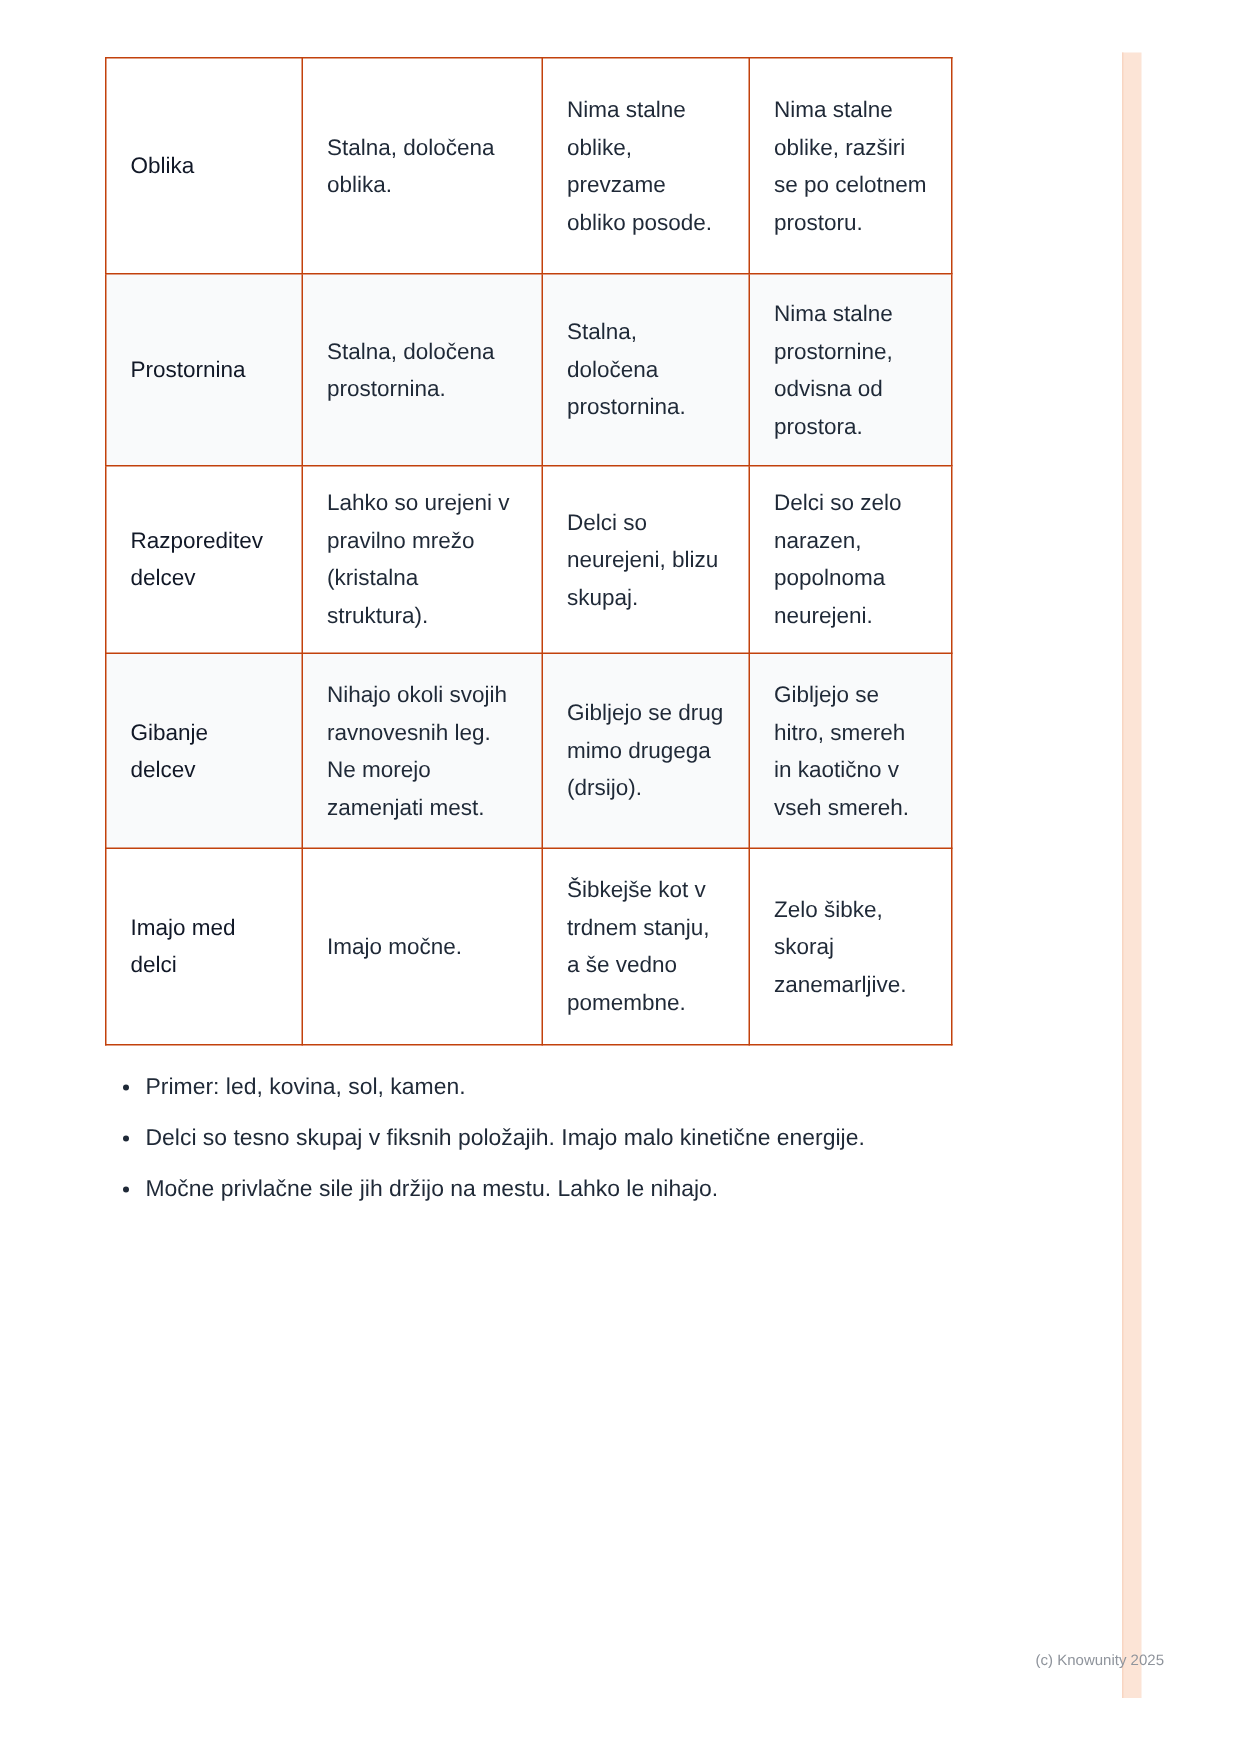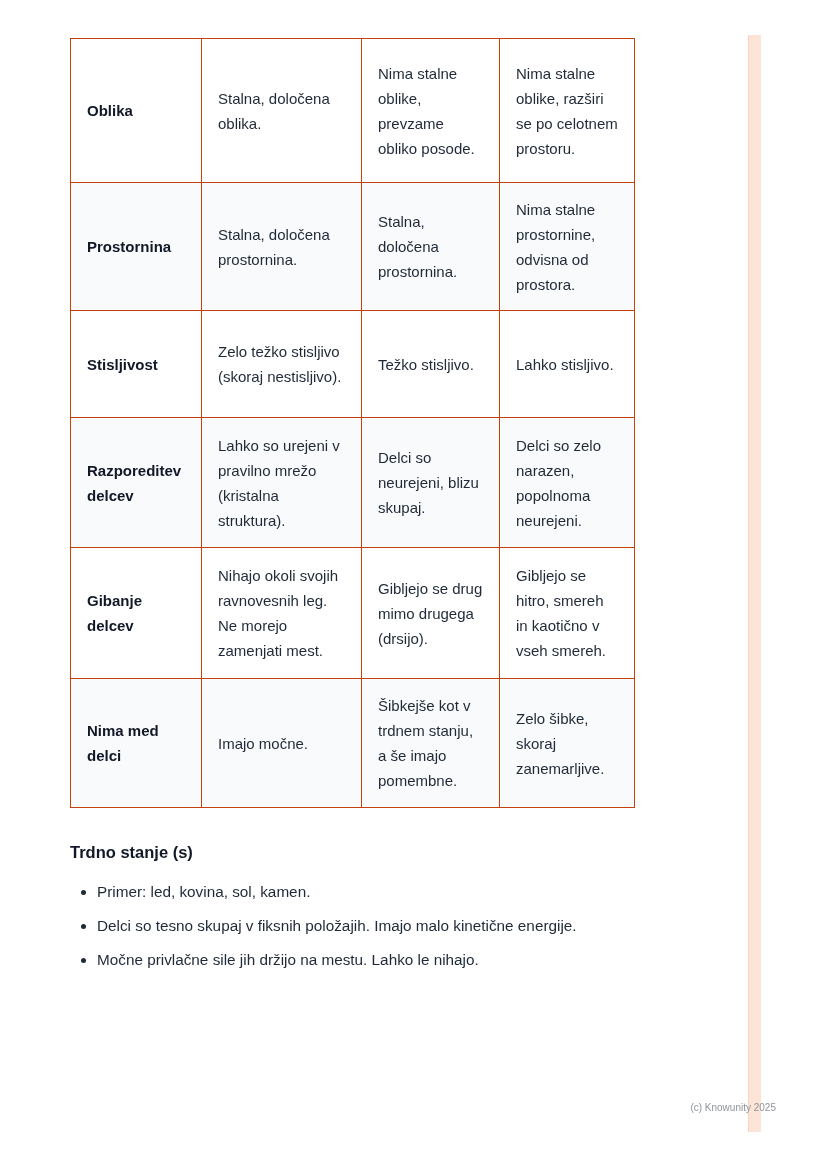--- a/index.html
+++ b/index.html
@@ -40,21 +40,21 @@
     padding: 12px 16px;
     vertical-align: middle;
     text-align: left;
     font-size: 15px;
     line-height: 25px;
     font-weight: 400;
     color: #1f2937;
     background: #ffffff;
   }
   .matter-table th {
-    font-weight: 700;
+    font-weight: 400;
     color: #111827;
   }
   .matter-table tr:nth-child(even) th,
   .matter-table tr:nth-child(even) td { background: #f9fafb; }
   .matter-table tr:nth-child(1) th, .matter-table tr:nth-child(1) td { height: 144px; }
   .matter-table tr:nth-child(2) th, .matter-table tr:nth-child(2) td { height: 128px; }
   .matter-table tr:nth-child(3) th, .matter-table tr:nth-child(3) td { height: 107px; }
   .matter-table tr:nth-child(4) th, .matter-table tr:nth-child(4) td { height: 130px; }
   .matter-table tr:nth-child(5) th, .matter-table tr:nth-child(5) td { height: 131px; }
   .matter-table tr:nth-child(6) th, .matter-table tr:nth-child(6) td { height: 129px; }
@@ -108,47 +108,40 @@
           <td>Nima stalne oblike, prevzame obliko posode.</td>
           <td>Nima stalne oblike, razširi se po celotnem prostoru.</td>
         </tr>
         <tr>
           <th>Prostornina</th>
           <td>Stalna, določena prostornina.</td>
           <td>Stalna, določena prostornina.</td>
           <td>Nima stalne prostornine, odvisna od prostora.</td>
         </tr>
         <tr>
-          <th>Stisljivost</th>
-          <td>Zelo težko stisljivo (skoraj nestisljivo).</td>
-          <td>Težko stisljivo.</td>
-          <td>Lahko stisljivo.</td>
-        </tr>
-        <tr>
           <th>Razporeditev delcev</th>
           <td>Lahko so urejeni v pravilno mrežo (kristalna struktura).</td>
           <td>Delci so neurejeni, blizu skupaj.</td>
           <td>Delci so zelo narazen, popolnoma neurejeni.</td>
         </tr>
         <tr>
           <th>Gibanje delcev</th>
           <td>Nihajo okoli svojih ravnovesnih leg. Ne morejo zamenjati mest.</td>
           <td>Gibljejo se drug mimo drugega (drsijo).</td>
           <td>Gibljejo se hitro, smereh in kaotično v vseh smereh.</td>
         </tr>
         <tr>
-          <th>Nima med delci</th>
+          <th>Imajo med delci</th>
           <td>Imajo močne.</td>
-          <td>Šibkejše kot v trdnem stanju, a še imajo pomembne.</td>
+          <td>Šibkejše kot v trdnem stanju, a še vedno pomembne.</td>
           <td>Zelo šibke, skoraj zanemarljive.</td>
         </tr>
       </tbody>
     </table>
 
-    <h3 class="section-heading">Trdno stanje (s)</h3>
     <ul class="bullet-list">
       <li>Primer: led, kovina, sol, kamen.</li>
       <li>Delci so tesno skupaj v fiksnih položajih. Imajo malo kinetične energije.</li>
       <li>Močne privlačne sile jih držijo na mestu. Lahko le nihajo.</li>
     </ul>
 
 
   </div>
 
   <div class="copyright">(c) Knowunity 2025</div>

